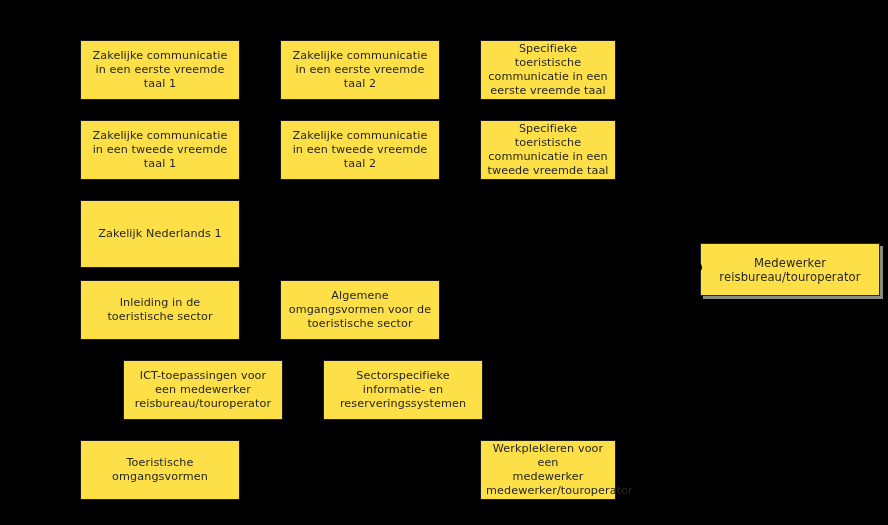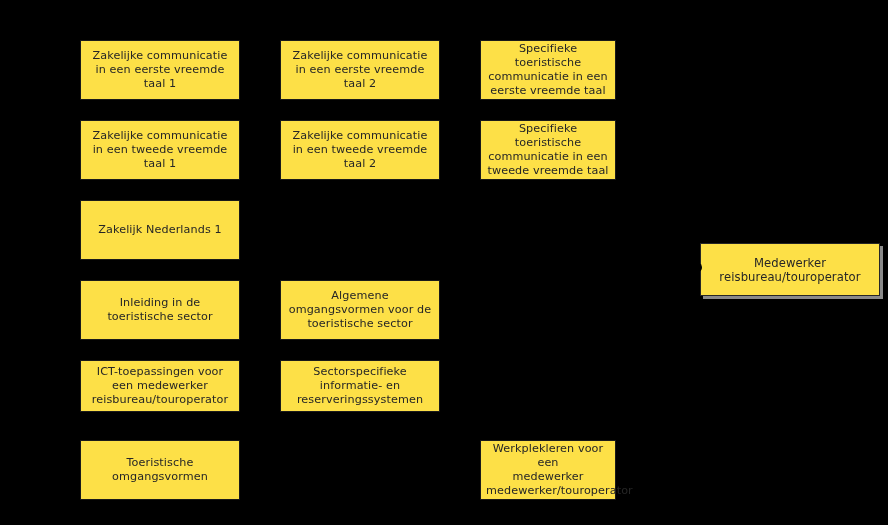--- a/index.html
+++ b/index.html
@@ -35,23 +35,23 @@
     width: 100%;
     white-space: pre-line;
   }
   
   .col1 { left: 80px; width: 160px; }
   .col2 { left: 280px; width: 160px; }
   .col3 { left: 480px; width: 136px; }
   
   .row1 { top: 40px;  height: 60px; }
   .row2 { top: 120px; height: 60px; }
-  .row3 { top: 200px; height: 60px; }
+  .row3 { top: 200px; height: 68px; }
   .row4 { top: 280px; height: 60px; }
-  .row5 { top: 360px; height: 52px; }
+  .row5 { top: 360px; height: 60px; margin-left: 43px; }
   .row6 { top: 440px; height: 60px; }
 
   
   .node-selected {
     left: 700px;
     top: 243px;
     width: 180px;
     height: 53px;
     border: 1px solid #262626;
     box-shadow: 3px 3px 0 0 #8a8a8a;

